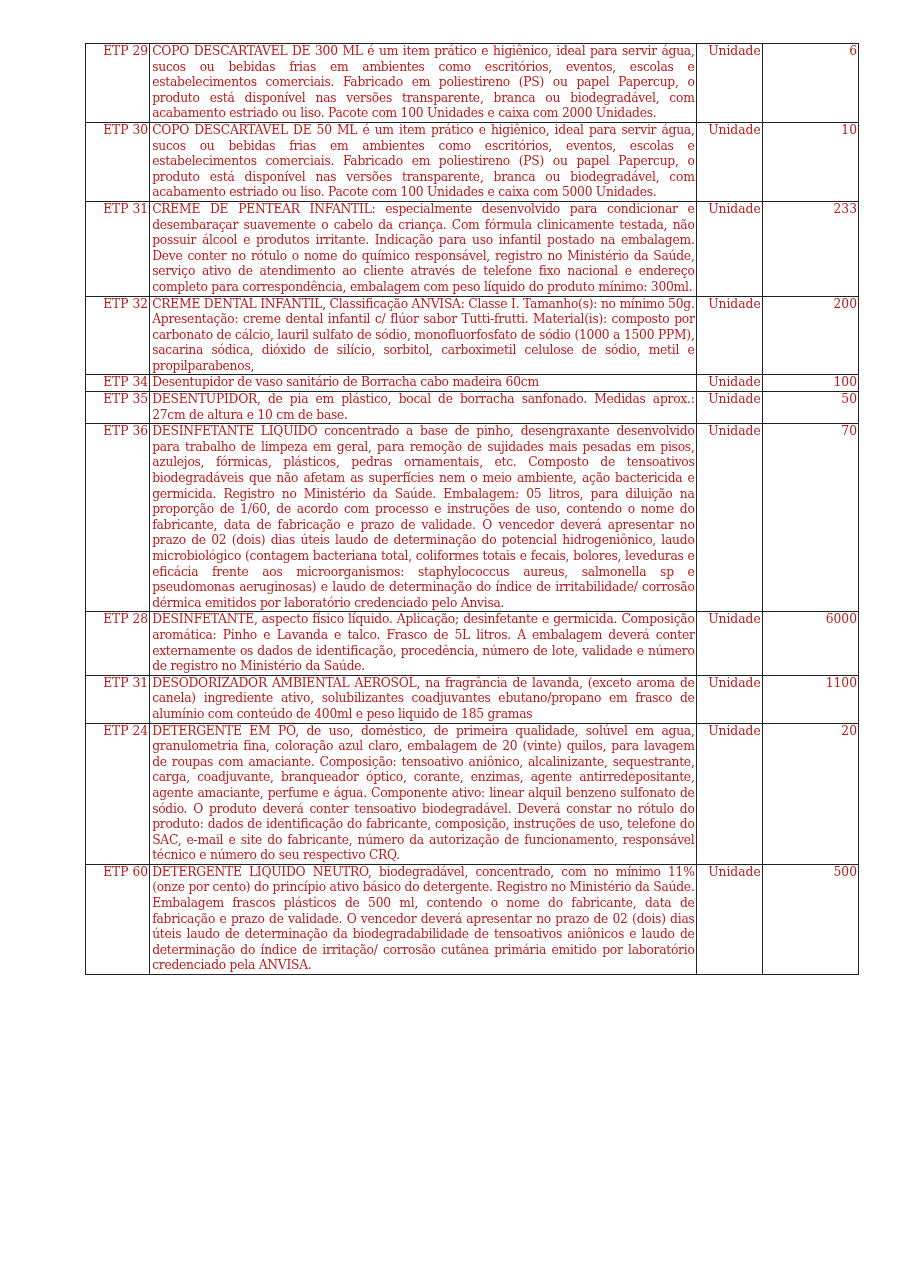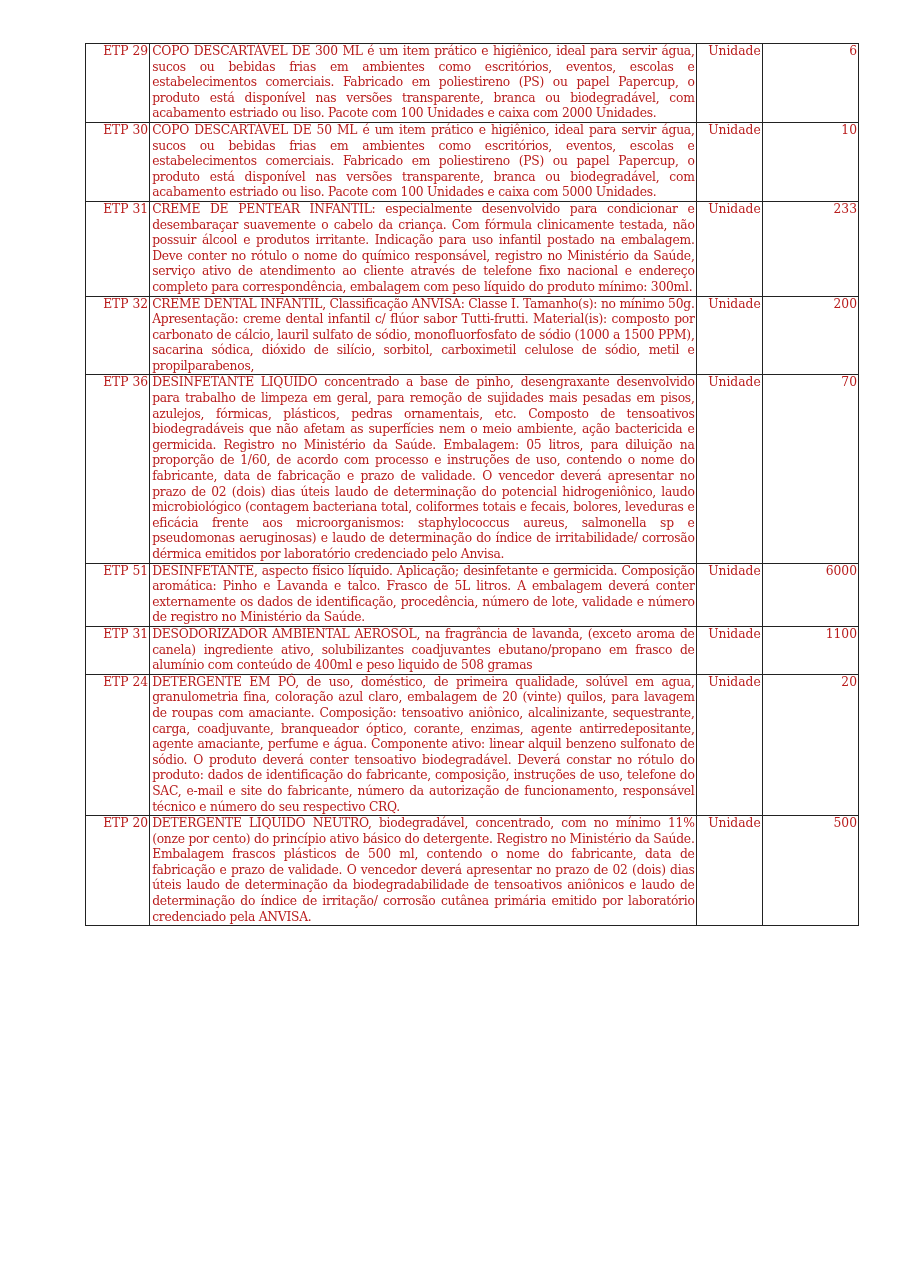--- a/index.html
+++ b/index.html
@@ -48,44 +48,56 @@
         <td class="unit">Unidade</td>
         <td class="qty">233</td>
       </tr>
       <tr>
         <td class="code">ETP 32</td>
         <td class="desc">CREME DENTAL INFANTIL, Classificação ANVISA: Classe I. Tamanho(s): no mínimo 50g. Apresentação: creme dental infantil c/ flúor sabor Tutti-frutti. Material(is): composto por carbonato de cálcio, lauril sulfato de sódio, monofluorfosfato de sódio (1000 a 1500 PPM), sacarina sódica, dióxido de silício, sorbitol, carboximetil celulose de sódio, metil e propilparabenos,</td>
         <td class="unit">Unidade</td>
         <td class="qty">200</td>
       </tr>
       <tr>
+        <td class="code">ETP 34</td>
+        <td class="desc">Desentupidor de vaso sanitário de Borracha cabo madeira 60cm</td>
+        <td class="unit">Unidade</td>
+        <td class="qty">100</td>
+      </tr>
+      <tr>
+        <td class="code">ETP 35</td>
+        <td class="desc">DESENTUPIDOR, de pia em plástico, bocal de borracha sanfonado. Medidas aprox.: 27cm de altura e 10 cm de base.</td>
+        <td class="unit">Unidade</td>
+        <td class="qty">50</td>
+      </tr>
+      <tr>
         <td class="code">ETP 36</td>
         <td class="desc">DESINFETANTE LIQUIDO concentrado a base de pinho, desengraxante desenvolvido para trabalho de limpeza em geral, para remoção de sujidades mais pesadas em pisos, azulejos, fórmicas, plásticos, pedras ornamentais, etc. Composto de tensoativos biodegradáveis que não afetam as superfícies nem o meio ambiente, ação bactericida e germicida. Registro no Ministério da Saúde. Embalagem: 05 litros, para diluição na proporção de 1/60, de acordo com processo e instruções de uso, contendo o nome do fabricante, data de fabricação e prazo de validade. O vencedor deverá apresentar no prazo de 02 (dois) dias úteis laudo de determinação do potencial hidrogeniônico, laudo microbiológico (contagem bacteriana total, coliformes totais e fecais, bolores, leveduras e eficácia frente aos microorganismos: staphylococcus aureus, salmonella sp e pseudomonas aeruginosas) e laudo de determinação do índice de irritabilidade/ corrosão dérmica emitidos por laboratório credenciado pelo Anvisa.</td>
         <td class="unit">Unidade</td>
         <td class="qty">70</td>
       </tr>
       <tr>
-        <td class="code">ETP 51</td>
+        <td class="code">ETP 28</td>
         <td class="desc">DESINFETANTE, aspecto físico líquido. Aplicação; desinfetante e germicida. Composição aromática: Pinho e Lavanda e talco. Frasco de 5L litros. A embalagem deverá conter externamente os dados de identificação, procedência, número de lote, validade e número de registro no Ministério da Saúde.</td>
         <td class="unit">Unidade</td>
         <td class="qty">6000</td>
       </tr>
       <tr>
         <td class="code">ETP 31</td>
-        <td class="desc">DESODORIZADOR AMBIENTAL AEROSOL, na fragrância de lavanda, (exceto aroma de canela) ingrediente ativo, solubilizantes coadjuvantes ebutano/propano em frasco de alumínio com conteúdo de 400ml e peso liquido de 508 gramas</td>
+        <td class="desc">DESODORIZADOR AMBIENTAL AEROSOL, na fragrância de lavanda, (exceto aroma de canela) ingrediente ativo, solubilizantes coadjuvantes ebutano/propano em frasco de alumínio com conteúdo de 400ml e peso liquido de 185 gramas</td>
         <td class="unit">Unidade</td>
         <td class="qty">1100</td>
       </tr>
       <tr>
         <td class="code">ETP 24</td>
         <td class="desc">DETERGENTE EM PÓ, de uso, doméstico, de primeira qualidade, solúvel em agua, granulometria fina, coloração azul claro, embalagem de 20 (vinte) quilos, para lavagem de roupas com amaciante. Composição: tensoativo aniônico, alcalinizante, sequestrante, carga, coadjuvante, branqueador óptico, corante, enzimas, agente antirredepositante, agente amaciante, perfume e água. Componente ativo: linear alquil benzeno sulfonato de sódio. O produto deverá conter tensoativo biodegradável. Deverá constar no rótulo do produto: dados de identificação do fabricante, composição, instruções de uso, telefone do SAC, e-mail e site do fabricante, número da autorização de funcionamento, responsável técnico e número do seu respectivo CRQ.</td>
         <td class="unit">Unidade</td>
         <td class="qty">20</td>
       </tr>
       <tr>
-        <td class="code">ETP 20</td>
+        <td class="code">ETP 60</td>
         <td class="desc">DETERGENTE LIQUIDO NEUTRO, biodegradável, concentrado, com no mínimo 11% (onze por cento) do princípio ativo básico do detergente. Registro no Ministério da Saúde. Embalagem frascos plásticos de 500 ml, contendo o nome do fabricante, data de fabricação e prazo de validade. O vencedor deverá apresentar no prazo de 02 (dois) dias úteis laudo de determinação da biodegradabilidade de tensoativos aniônicos e laudo de determinação do índice de irritação/ corrosão cutânea primária emitido por laboratório credenciado pela ANVISA.</td>
         <td class="unit">Unidade</td>
         <td class="qty">500</td>
       </tr>
     </tbody>
   </table>
 </div>
 
 </body></html>

